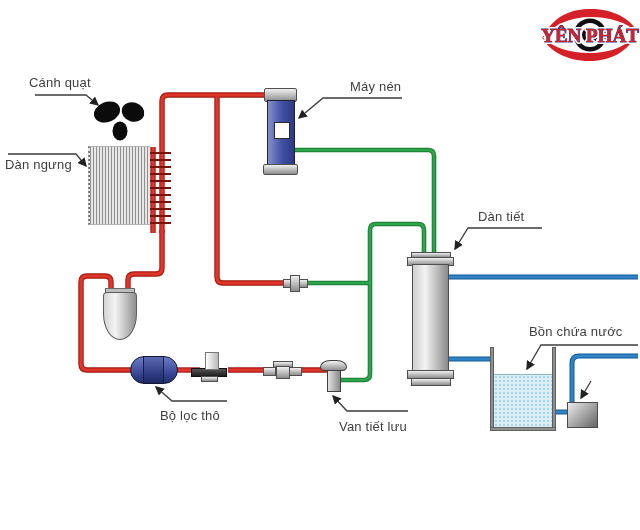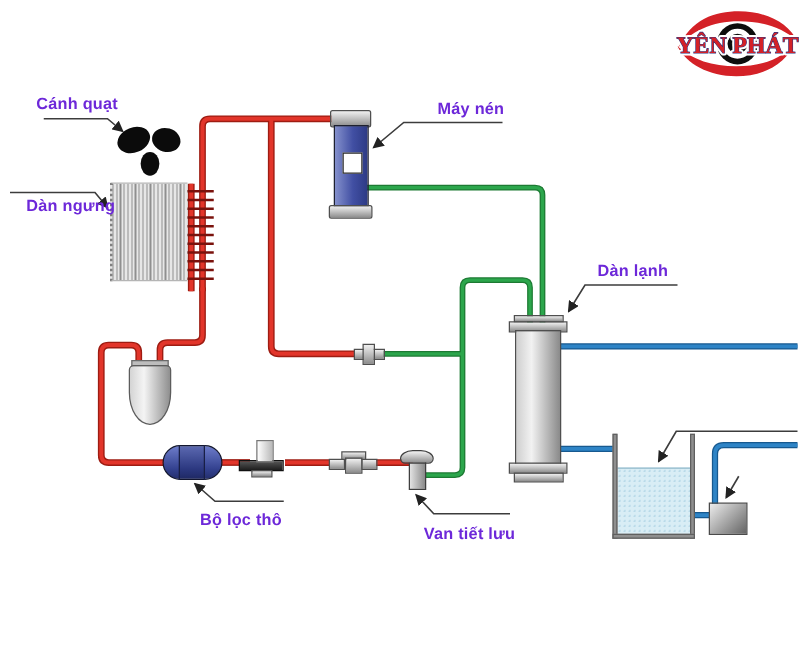--- a/index.html
+++ b/index.html
@@ -13,21 +13,21 @@
   .pipe-red-o{stroke:#9e1c12;stroke-width:5.4;fill:none;}
   .pipe-red{stroke:#e2352a;stroke-width:3.2;fill:none;}
   .pipe-green-o{stroke:#1d7a33;stroke-width:4.6;fill:none;}
   .pipe-green{stroke:#2ca64c;stroke-width:2.6;fill:none;}
   .pipe-blue-o{stroke:#17598f;stroke-width:5;fill:none;}
   .pipe-blue{stroke:#2e84c6;stroke-width:3;fill:none;}
   .coil-rung{stroke:#7a120c;stroke-width:2;}
   .leader{stroke:#3c3c3c;stroke-width:1.3;fill:none;}
   
   .lbl{
-    position:absolute;font-size:13px;font-weight:700;color:#6d28d9;
+    position:absolute;font-size:13px;font-weight:400;color:#404040;
     white-space:nowrap;letter-spacing:0.2px;
   }
   
   .gray-grad-v{background:linear-gradient(180deg,#f0f0f0,#8d8d8d);border:1px solid #4f4f4f;}
   .gray-grad-h{background:linear-gradient(90deg,#cfcfcf,#f2f2f2 35%,#8a8a8a);border:1px solid #4f4f4f;}
   .condenser-fins{
     background:repeating-linear-gradient(90deg,#8f8f8f 0px,#8f8f8f 1px,#e7e7e7 1px,#e7e7e7 3px);
     border-left:2px dotted #808080;border-top:1px solid #b5b5b5;border-bottom:1px solid #b5b5b5;
   }
   .compressor-body{
@@ -189,19 +189,20 @@
     <path fill="#d42127" d="M2,33 C13,9 32,3 51,3 C74,3 91,13 98,27 C86,16 70,11 51,11 C30,11 12,19 2,33 Z"></path>
     <path fill="#d42127" d="M98,25 C88,48 68,55 49,55 C27,55 9,45 2,31 C14,42 30,47 49,47 C70,47 88,41 98,25 Z"></path>
     <circle cx="50" cy="29" r="16.5" fill="#0d0d0d"></circle>
     <circle cx="50" cy="29" r="10" fill="none" stroke="#ffffff" stroke-width="4"></circle>
     <circle cx="50" cy="29" r="4.5" fill="#8a8a8a"></circle>
     <text x="50" y="36" text-anchor="middle" font-family="Liberation Serif, serif" font-weight="bold" font-size="19" fill="none" stroke="#ffffff" stroke-width="4" stroke-linejoin="round">YÊN PHÁT</text>
     <text x="50" y="36" text-anchor="middle" font-family="Liberation Serif, serif" font-weight="bold" font-size="19" fill="#d42127" stroke="#2a3580" stroke-width="0.9" paint-order="stroke">YÊN PHÁT</text>
   </svg>
 
   <div class="lbl" style="left:29px;top:75px;">Cánh quạt</div>
-  <div class="lbl" style="left:21px;top:157px;">Dàn ngưng</div>
+  <div class="lbl" style="left:5px;top:157px;">Dàn ngưng</div>
   <div class="lbl" style="left:350px;top:79px;">Máy nén</div>
-  <div class="lbl" style="left:478px;top:209px;">Dàn lạnh</div>
+  <div class="lbl" style="left:478px;top:209px;">Dàn tiết</div>
+  <div class="lbl" style="left:529px;top:324px;">Bồn chứa nước</div>
   <div class="lbl" style="left:160px;top:408px;">Bộ lọc thô</div>
   <div class="lbl" style="left:339px;top:419px;">Van tiết lưu</div>
 
 </div>
 
 </body></html>

